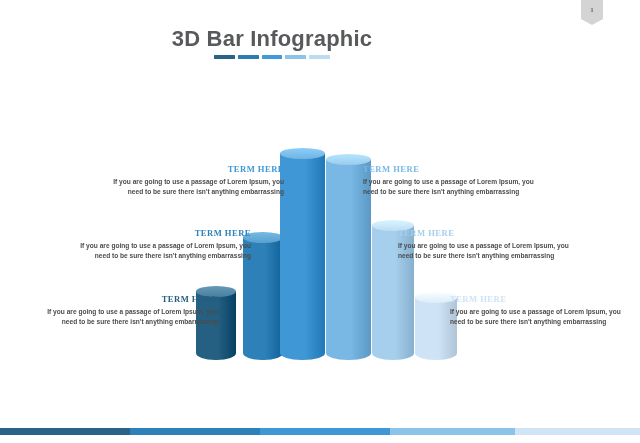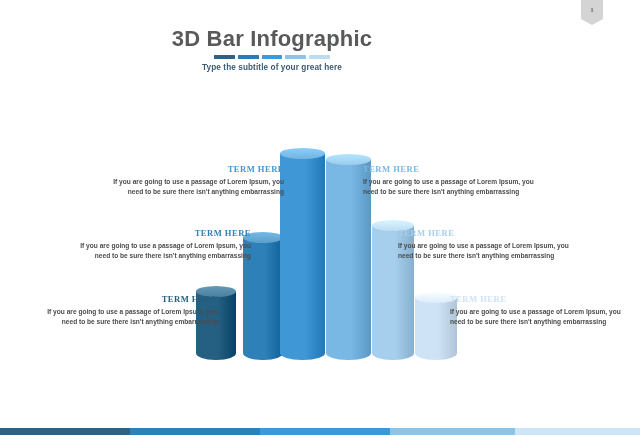--- a/index.html
+++ b/index.html
@@ -79,21 +79,20 @@
 
   <div id="header">
     <div id="title">3D Bar Infographic</div>
     <div id="divider">
         <i style="background: rgb(42, 98, 136);"></i>
         <i style="background: rgb(43, 124, 181);"></i>
         <i style="background: rgb(63, 154, 216);"></i>
         <i style="background: rgb(140, 195, 232);"></i>
         <i style="background: rgb(188, 220, 242);"></i>
       </div>
-    <div id="subtitle">Type the subtitle of your great here</div>
   </div>
 
   <div id="chart">
       <div class="bar" style="left: 196px; width: 40px; height: 74px;">
         <div class="body" style="height: 69px; background: linear-gradient(to right, rgb(37, 95, 130) 0%, rgb(37, 95, 130) 55%, rgb(6, 64, 99) 100%);"></div>
         <div class="cap" style="background: linear-gradient(rgb(100, 153, 184) 0%, rgb(74, 127, 158) 100%);"></div>
       </div>
       <div class="bar" style="left: 243px; width: 40px; height: 128px;">
         <div class="body" style="height: 123px; background: linear-gradient(to right, rgb(45, 128, 184) 0%, rgb(45, 128, 184) 55%, rgb(14, 97, 153) 100%);"></div>
         <div class="cap" style="background: linear-gradient(rgb(117, 185, 230) 0%, rgb(91, 159, 204) 100%);"></div>

